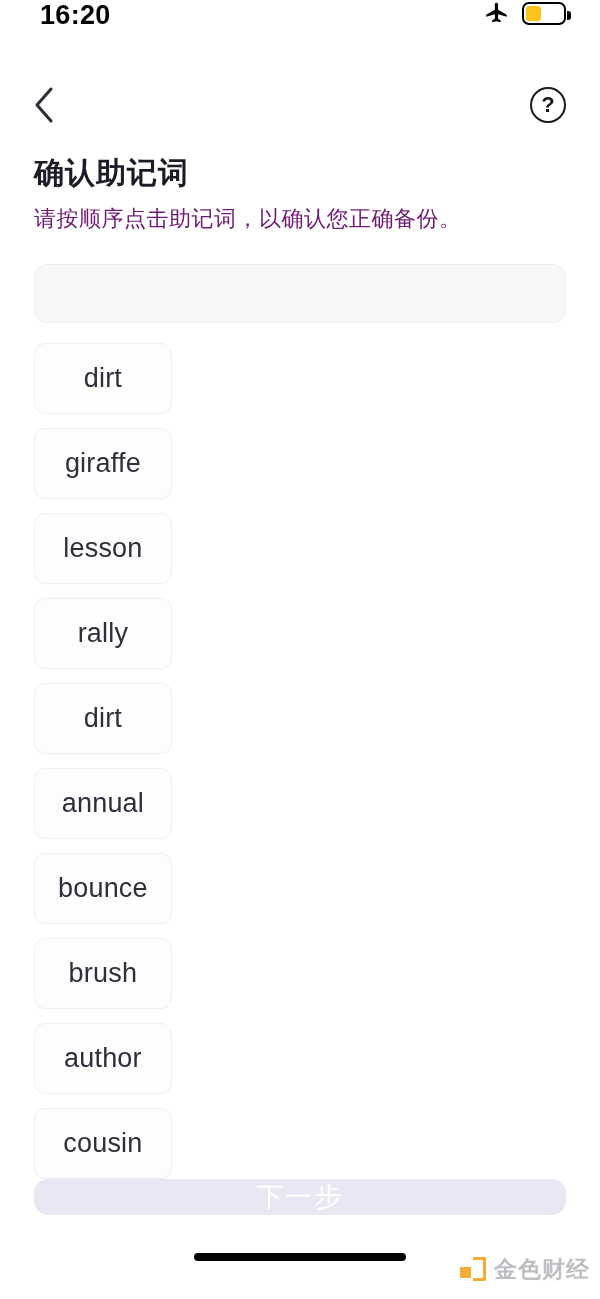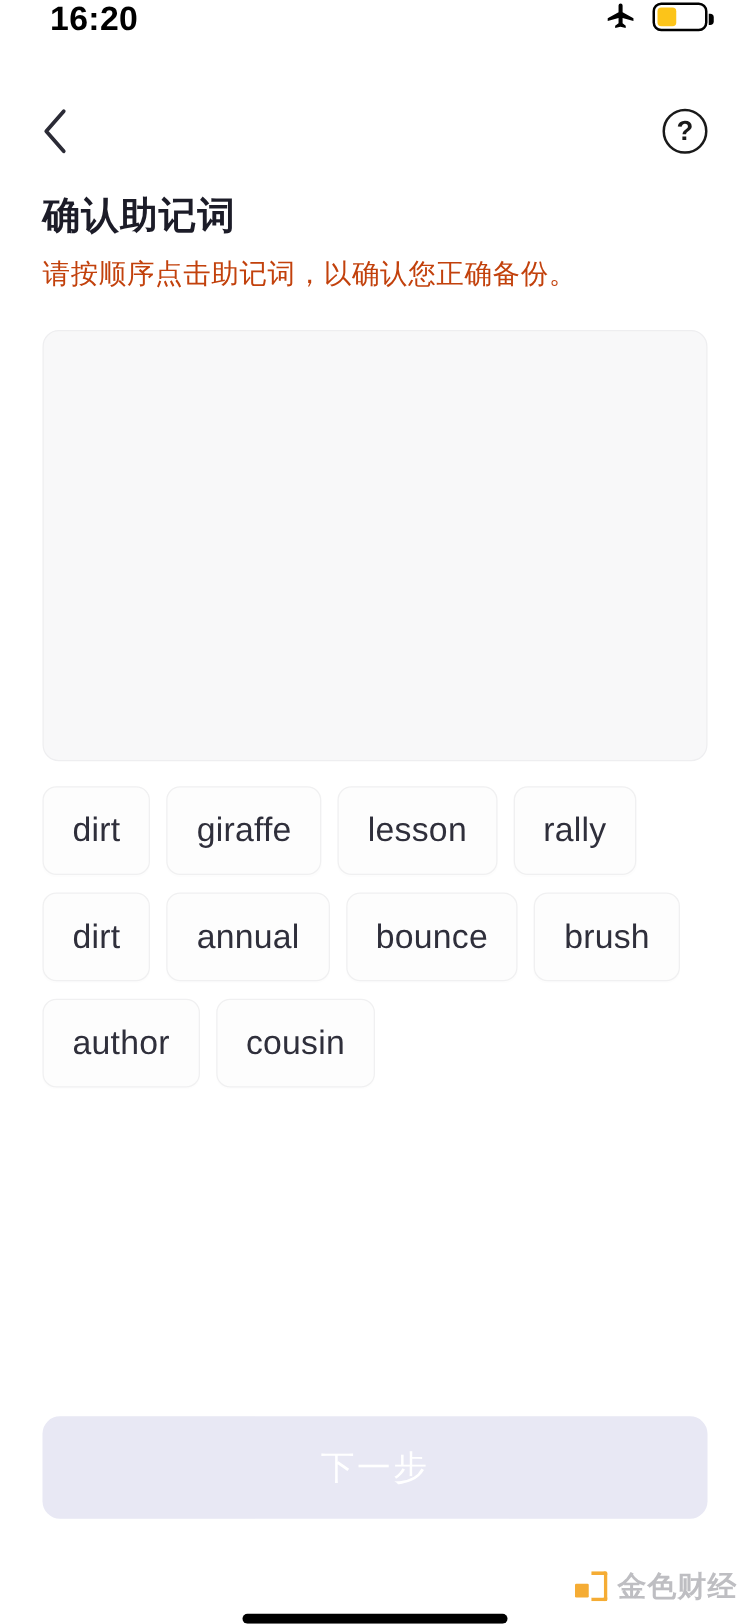--- a/index.html
+++ b/index.html
@@ -119,21 +119,21 @@
   .page-title {
     font-size: 30px;
     font-weight: bold;
     color: #1c1c28;
     letter-spacing: 1px;
     line-height: 1.25;
   }
   .page-subtitle {
     margin-top: 12px;
     font-size: 22px;
-    color: #c2410c;
+    color: #701a75;
     letter-spacing: 0.5px;
     line-height: 1.35;
   }
 
   
   .answer-card {
     margin: 31px 34px 0 34px;
     height: 345px;
     background: #f8f8f9;
     border: 1px solid #eeeef0;
@@ -143,22 +143,23 @@
     flex-wrap: wrap;
     align-content: flex-start;
     gap: 12px;
   }
 
   
   .word-pool {
     margin: 20px 34px 0 34px;
     display: flex;
     flex-wrap: wrap;
-    gap: 14px 13px;
+    gap: 14px 27px;
     align-content: flex-start;
+    flex-direction: column;
   }
   .word-chip {
     height: 71px;
     min-width: 82px;
     padding: 0 23px;
     background: #fdfdfd;
     border: 1px solid #f0f0f1;
     border-radius: 11px;
     display: flex;
     align-items: center;
@@ -187,21 +188,21 @@
     letter-spacing: 2px;
     font-family: "Liberation Sans", "DejaVu Sans", sans-serif;
     cursor: default;
   }
 
   .bottom-area {
     height: 84px;
     flex: 0 0 84px;
     position: relative;
     display: flex;
-    align-items: flex-end;
+    align-items: center;
     justify-content: center;
   }
   .home-indicator {
     width: 212px;
     height: 8px;
     background: #000000;
     border-radius: 4px;
   }
 
   .watermark {

